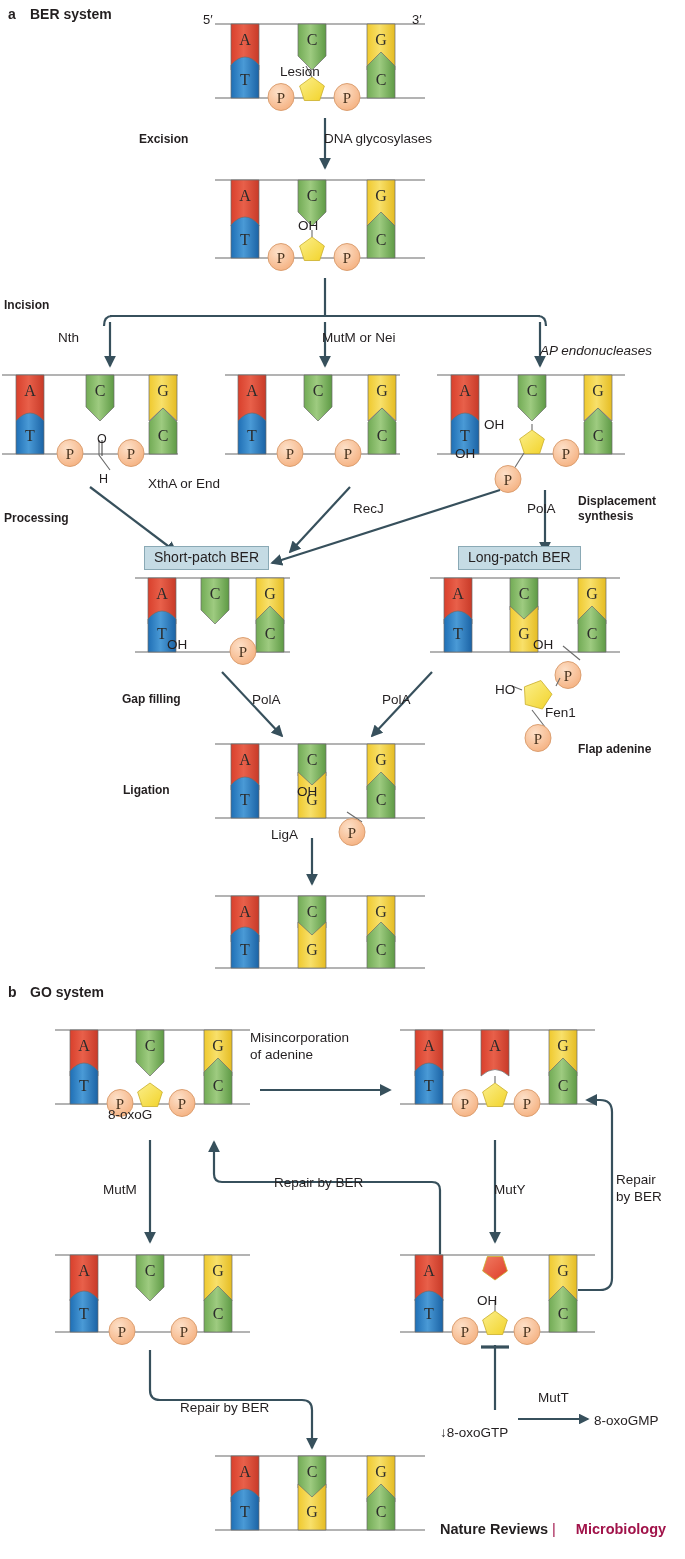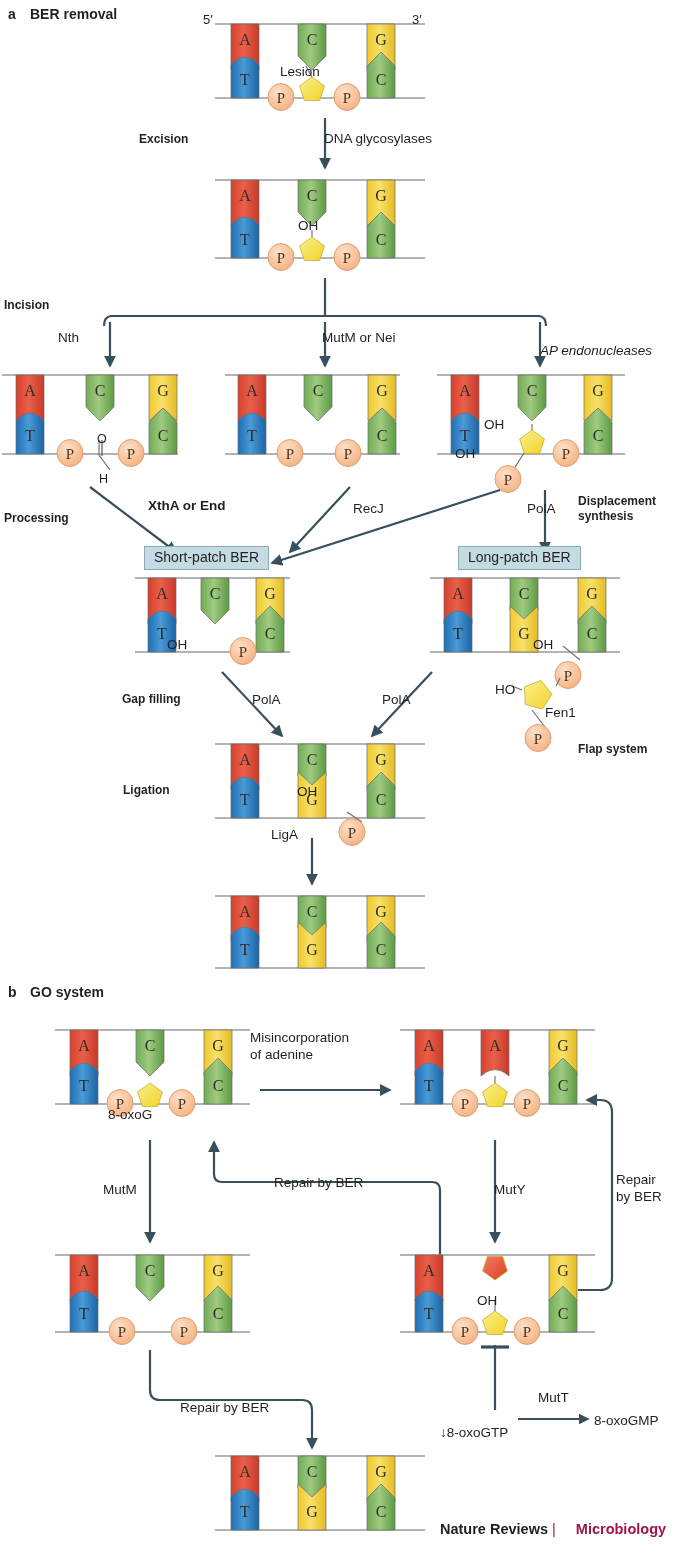--- a/index.html
+++ b/index.html
@@ -333,45 +333,45 @@
         <path d="M298,1530 L326,1530 L326,1484 L312,1497 L298,1484 Z" fill="url(#gG)" stroke="#6b6b6b" stroke-width="0.7"></path>
         <text x="312" y="1517" font-family="&quot;Liberation Serif&quot;,&quot;DejaVu Serif&quot;,serif" font-size="16" fill="#2b2b2b" text-anchor="middle">G</text>
         <path d="M367,1456 L395,1456 L395,1502 L381,1489 L367,1502 Z" fill="url(#gG)" stroke="#6b6b6b" stroke-width="0.7"></path>
         <text x="381" y="1477" font-family="&quot;Liberation Serif&quot;,&quot;DejaVu Serif&quot;,serif" font-size="16" fill="#2b2b2b" text-anchor="middle">G</text>
         <path d="M367,1530 L395,1530 L395,1498 L381,1484 L367,1498 Z" fill="url(#gC)" stroke="#6b6b6b" stroke-width="0.7"></path>
         <text x="381" y="1517" font-family="&quot;Liberation Serif&quot;,&quot;DejaVu Serif&quot;,serif" font-size="16" fill="#2b2b2b" text-anchor="middle">C</text>
       </g>
 </svg>
 
 <div class="panel-letter" style="left:8px;top:6px;">a</div>
-<div class="panel-title" style="left:30px;top:6px;">BER removal</div>
+<div class="panel-title" style="left:30px;top:6px;">BER system</div>
 
 <div class="panel-letter" style="left:8px;top:984px;">b</div>
 <div class="panel-title" style="left:30px;top:984px;">GO system</div>
 
 <div class="step-label" style="left:139px;top:132px;">Excision</div>
 <div class="step-label" style="left:4px;top:298px;">Incision</div>
 <div class="step-label" style="left:4px;top:511px;">Processing</div>
 <div class="step-label" style="left:122px;top:692px;">Gap filling</div>
 <div class="step-label" style="left:123px;top:783px;">Ligation</div>
 
 <div class="step-label" style="left:578px;top:494px;line-height:1.22;">
   <span>Displacement</span><br>
   <span>synthesis</span>
 </div>
-<div class="step-label" style="left:578px;top:742px;">Flap system</div>
+<div class="step-label" style="left:578px;top:742px;">Flap adenine</div>
 
 <div class="ann" style="left:203px;top:12px;font-size:13px;">5′</div>
 <div class="ann" style="left:412px;top:12px;font-size:13px;">3′</div>
 
 <div class="ann" style="left:324px;top:131px;">DNA glycosylases</div>
 <div class="ann" style="left:58px;top:330px;">Nth</div>
 <div class="ann" style="left:322px;top:330px;">MutM or Nei</div>
 <div class="ann" style="left:540px;top:343px;font-style:italic;">AP endonucleases</div>
-<div class="ann" style="left:148px;top:498px;font-weight:bold;">XthA or End</div>
+<div class="ann" style="left:148px;top:476px;">XthA or End</div>
 <div class="ann" style="left:353px;top:501px;">RecJ</div>
 <div class="ann" style="left:527px;top:501px;">PolA</div>
 <div class="ann" style="left:252px;top:692px;">PolA</div>
 <div class="ann" style="left:382px;top:692px;">PolA</div>
 <div class="ann" style="left:271px;top:827px;">LigA</div>
 <div class="ann" style="left:545px;top:705px;">Fen1</div>
 
 <div class="boxlabel" style="left:144px;top:546px;">Short-patch BER</div>
 <div class="boxlabel" style="left:458px;top:546px;">Long-patch BER</div>
 

